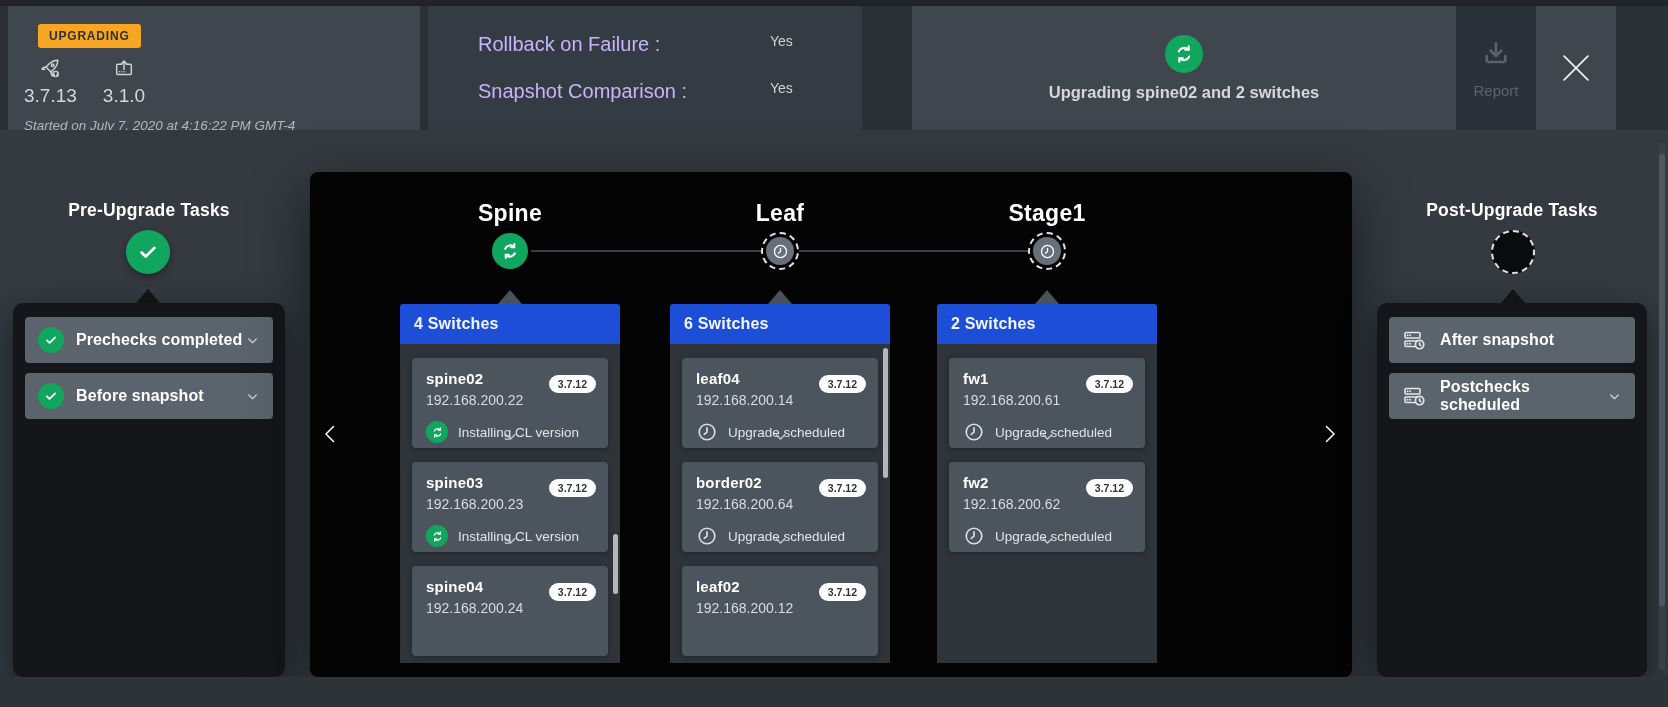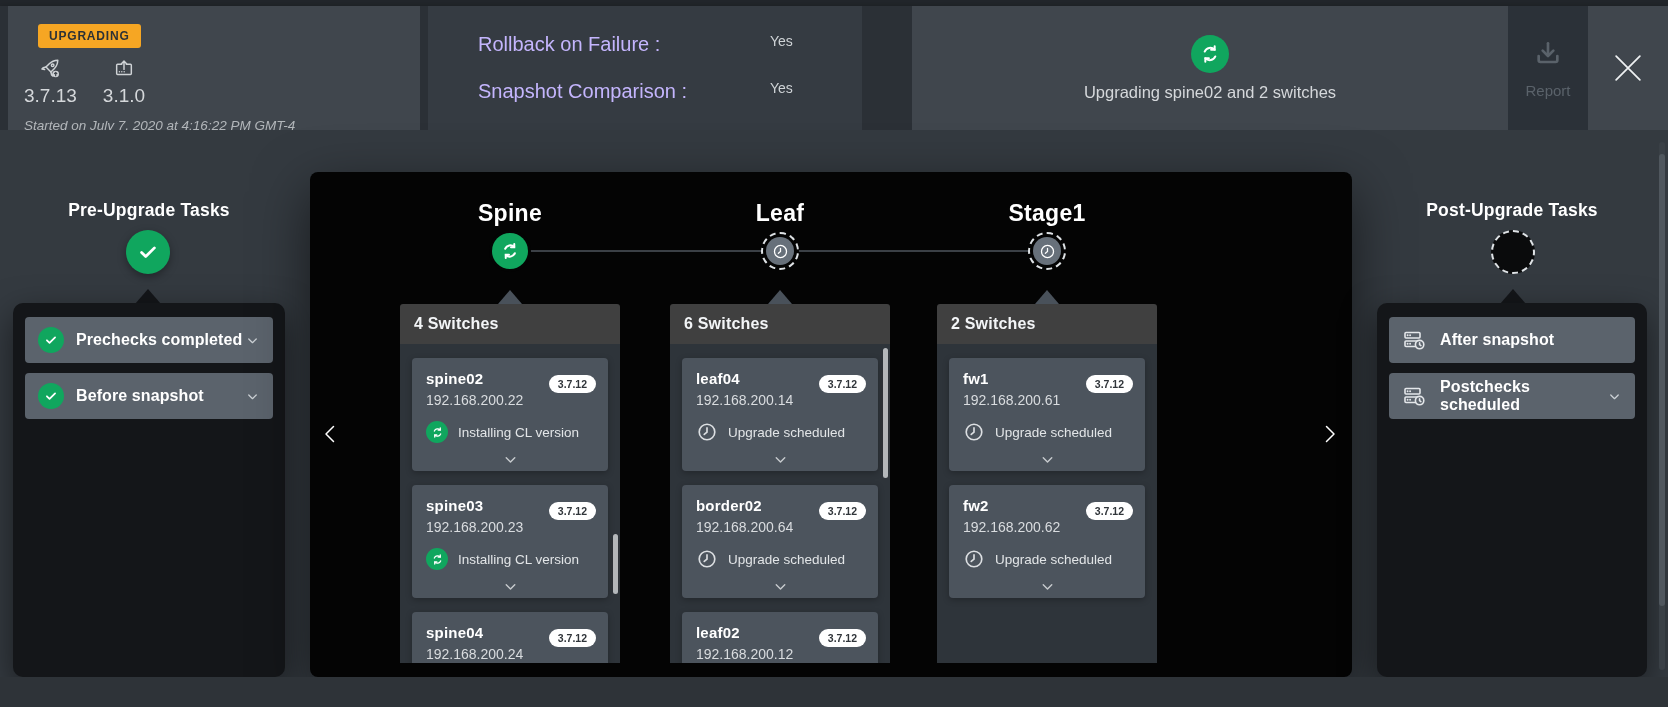--- a/index.html
+++ b/index.html
@@ -7,21 +7,21 @@
   body { font-family:"Liberation Sans", sans-serif; background:#343a40; position:relative; }
 
   
   .top-strip { position:absolute; left:0; top:0; width:1668px; height:6px; background:#22262b; }
   .header { position:absolute; left:0; top:6px; width:1668px; height:124px; background:#2b3036; display:flex; box-shadow:0 2px 8px rgba(0,0,0,.35); }
   .hpanel { height:100%; }
   .hp-left { margin-left:8px; width:412px; background:#40464d; padding:18px 0 0 16px; }
   .hp-gap1 { width:8px; }
   .hp-mid { width:434px; background:#353b42; display:flex; flex-direction:column; justify-content:center; gap:24px; padding-left:50px; }
   .hp-gap2 { width:50px; }
-  .hp-right { width:596px; background:#40464d; display:flex; flex-direction:column; align-items:center; justify-content:center; gap:10px; }
+  .hp-right { width:544px; background:#40464d; display:flex; flex-direction:column; align-items:center; justify-content:center; gap:10px;font-weight:bold; }
   .hp-report { width:80px; background:#2b3138; display:flex; flex-direction:column; align-items:center; justify-content:center; gap:12px; cursor:pointer; }
   .hp-close { width:80px; background:#40464d; display:flex; align-items:center; justify-content:center; cursor:pointer; }
 
   .title-row { display:flex; align-items:center; }
   .page-title { font-size:22px; font-weight:bold; color:#fff; border-bottom:2px solid #e7eaec; padding-bottom:4px; letter-spacing:.2px; }
   .status-badge { margin-left:14px; background:#f6a623; color:#2c3136; font-size:12px; font-weight:bold; letter-spacing:.8px; padding:5px 11px; border-radius:3px; }
   .versions-row { display:flex; align-items:center; margin-top:9px; color:#d5d8db; }
   .ver-group { display:flex; align-items:center; gap:6px;flex-direction:column; }
   .ver-group + .ver-group { margin-left:26px; }
   .ver-num { font-size:19px; color:#d5d8db; }
@@ -59,25 +59,25 @@
   
   .center-panel { position:absolute; left:310px; top:42px; width:1042px; height:505px; background:#040404; border-radius:8px; box-shadow:0 18px 55px rgba(0,0,0,.55); overflow:hidden; }
   .stage-label { position:absolute; top:28px; width:220px; text-align:center; font-size:23px; font-weight:bold; color:#fff; letter-spacing:.3px; }
   .tl-line { position:absolute; top:78px; left:200px; width:537px; height:2px; background:#3b4046; }
   .stage-node-active { position:absolute; top:61px; width:36px; height:36px; border-radius:50%; background:#10a65e; display:flex; align-items:center; justify-content:center; box-shadow:0 0 0 3px #040404; }
   .stage-ring { position:absolute; top:60px; width:38px; height:38px; border-radius:50%; border:2px dashed #dfe3e6; background:#040404; display:flex; align-items:center; justify-content:center; }
   .stage-node-sched { width:28px; height:28px; border-radius:50%; background:#67707a; display:flex; align-items:center; justify-content:center; color:#fff; }
 
   .col { position:absolute; top:118px; width:220px; }
   .col-notch { margin:0 auto; width:0; height:0; border-left:12px solid transparent; border-right:12px solid transparent; border-bottom:14px solid #49515a; }
-  .col-head { height:40px; background:#404040; border-radius:3px 3px 0 0; color:#f3f5f7; font-size:16px; font-weight:bold; line-height:40px; padding-left:14px; letter-spacing:.2px; }
+  .col-head { height:40px; background:#1d4ed8; border-radius:3px 3px 0 0; color:#f3f5f7; font-size:16px; font-weight:bold; line-height:40px; padding-left:14px; letter-spacing:.2px; }
   .col-body { height:319px; background:#2e343a; position:relative; overflow:hidden; padding:14px 12px 0 12px; }
   .col-scrollbar { position:absolute; right:2px; width:5px; border-radius:3px; background:#c3c7ca; opacity:.9; }
 
-  .card { position:relative; height:113px; margin-bottom:14px; background:#4c545d; border-radius:4px; padding:12px 12px 0 14px; box-shadow:0 2px 6px rgba(0,0,0,.25); cursor:pointer; }
+  .card { position:relative; height:90px; margin-bottom:14px; background:#4c545d; border-radius:4px; padding:12px 12px 0 14px; box-shadow:0 2px 6px rgba(0,0,0,.25); cursor:pointer; }
   .card-name { font-size:15px; font-weight:bold; color:#fff; letter-spacing:.2px; }
   .badge { position:absolute; right:12px; top:17px; background:#fff; color:#30353a; font-size:10.5px; font-weight:bold; padding:3px 9px; border-radius:10px; }
   .card-ip { margin-top:4px; font-size:14px; color:#d9dcdf; }
   .card-status { margin-top:13px; display:flex; align-items:center; gap:10px; font-size:13.5px; color:#e2e5e7; }
   .mini-sync { width:22px; height:22px; border-radius:50%; background:#10a65e; display:flex; align-items:center; justify-content:center; flex:0 0 22px; }
   .mini-clock { display:flex; color:#dcdfe2; flex:0 0 22px; align-items:center; justify-content:center; }
   .card-chev { position:absolute; bottom:3px; left:0; width:100%; display:flex; justify-content:center; color:#c6cacd; }
 
   .carousel-arrow { position:absolute; top:246px; color:#fff; cursor:pointer; }
   .carousel-arrow.left { left:8px; }

